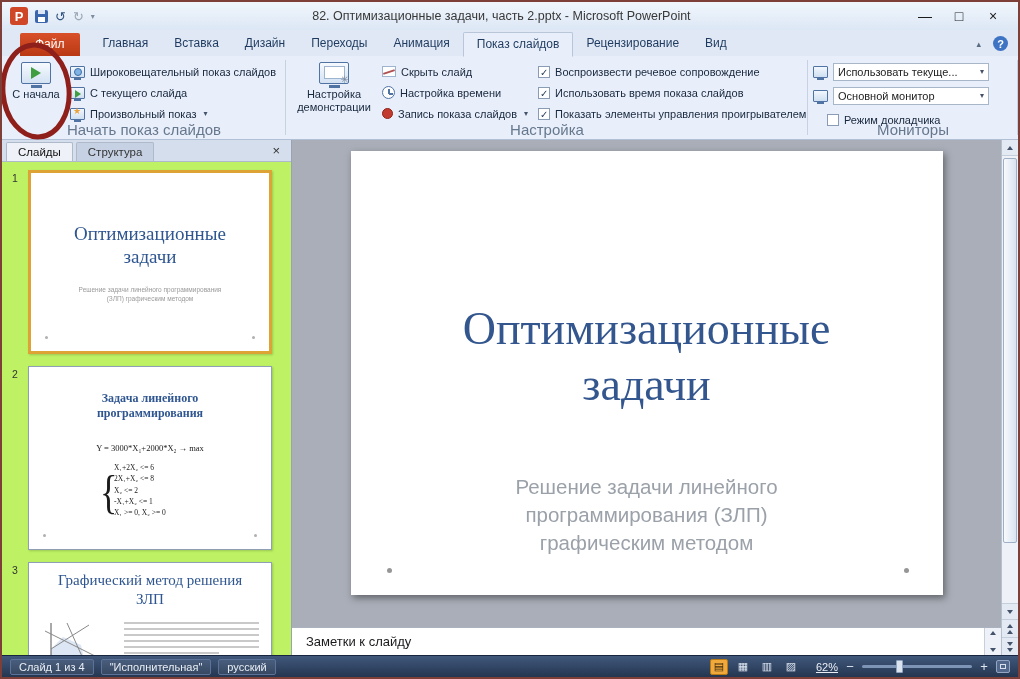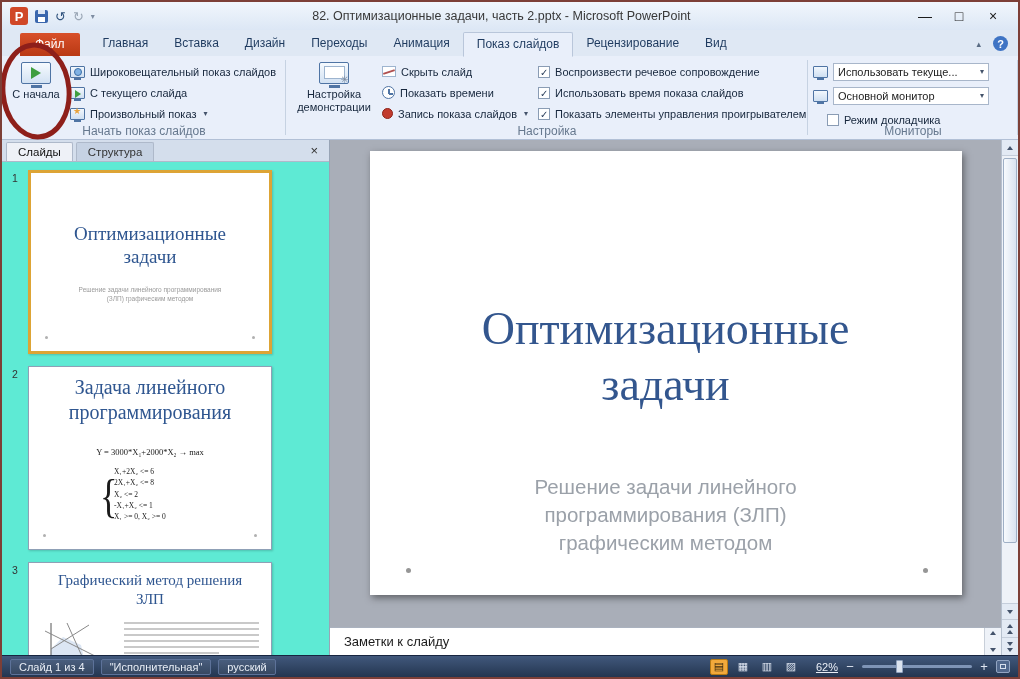--- a/index.html
+++ b/index.html
@@ -26,21 +26,21 @@
   .rtab { font-size:12px; color:#1e3a5f; padding:4px 13px 6px; }
   .rtab.active { background:#e9effa; border:1px solid #b9c6da; border-bottom:1px solid #e9effa; border-radius:2px 2px 0 0; margin-bottom:-1px; padding-bottom:5px; }
   .ribbon-aux { position:absolute; right:10px; top:6px; display:flex; gap:12px; align-items:center; }
   .collapse { color:#5a6c84; font-size:9px; }
   .help { width:15px; height:15px; border-radius:50%; background:#3f74c4; color:#fff; font-size:11px; font-weight:bold; display:flex; align-items:center; justify-content:center; }
 
   
   .ribbon { height:84px; background:#e9effa; border-bottom:1px solid #b2c0d6; display:flex; }
   .rgroup { position:relative; height:100%; padding:3px 4px 14px 5px; display:flex; align-items:flex-start; }
   .rgroup::after { content:""; position:absolute; right:0; top:4px; bottom:4px; width:1px; background:#c6d2e2; }
-  .glabel { position:absolute; bottom:1px; left:0; right:0; text-align:center; font-size:12px; color:#66788e; }
+  .glabel { position:absolute; bottom:1px; left:0; right:0; text-align:center; font-size:15px; color:#66788e; }
   .bigbtn { width:58px; height:64px; display:flex; flex-direction:column; align-items:center; padding-top:3px; font-size:11px; color:#17273d; text-align:center; line-height:1.15; }
   .bigbtn.w88 { width:88px; }
   .bicon { margin-bottom:4px; }
   .scol { display:flex; flex-direction:column; padding-top:2px; }
   .sbtn { display:flex; align-items:center; gap:5px; height:21px; padding:0 5px; font-size:11px; color:#17273d; white-space:nowrap; }
   .cbrow { display:flex; align-items:center; gap:5px; height:21px; padding:0 8px 0 5px; font-size:11px; color:#17273d; white-space:nowrap; }
   .cb { width:12px; height:12px; border:1px solid #8a9cb4; background:#fff; font-size:10px; line-height:11px; text-align:center; color:#2c3f5c; flex:0 0 auto; }
   .drop { font-size:8px; color:#44536b; margin-left:2px; }
 
   
@@ -59,36 +59,36 @@
   .clock::before { content:""; position:absolute; left:6px; top:6px; width:4px; height:2px; background:#4f74a4; }
   .rec { width:11px; height:11px; border-radius:50%; background:#c23b2e; border:1px solid #8e2217; flex:0 0 auto; }
   .hslide { width:14px; height:11px; background:#fff; border:1px solid #9db4cf; position:relative; flex:0 0 auto; }
   .hslide::after { content:""; position:absolute; left:0; top:4px; width:12px; height:2px; background:#b05050; transform:rotate(-18deg); }
   .mcol { display:flex; flex-direction:column; gap:3px; padding-top:2px; }
   .mrow { display:flex; align-items:center; gap:5px; height:21px; font-size:11px; color:#17273d; }
   .combo { display:flex; align-items:center; justify-content:space-between; width:156px; height:18px; background:#fff; border:1px solid #a8b6ca; font-size:11px; color:#222; padding:0 4px; white-space:nowrap; overflow:hidden; }
 
   
   .workspace { display:flex; height:515px; }
-  .lp { width:328px; background:#5eead4; border-right:1px solid #98a4b5; display:flex; flex-direction:column; flex:0 0 auto; }
+  .lp { width:290px; background:#bef264; border-right:1px solid #98a4b5; display:flex; flex-direction:column; flex:0 0 auto; }
   .lp-tabs { height:22px; display:flex; align-items:flex-end; background:#d4deec; border-bottom:1px solid #aeb9ca; padding:0 4px; }
   .lp-tab { font-size:11.5px; color:#333; padding:3px 11px; border:1px solid #aeb9ca; border-bottom:none; background:#c6d2e3; border-radius:2px 2px 0 0; margin-right:3px; }
   .lp-tab.active { background:#eef1f7; color:#111; }
   .lp-x { margin-left:auto; align-self:center; font-size:13px; color:#333; padding:0 7px; }
   .thumbs { flex:1; overflow:hidden; padding:8px 12px 0 26px; }
   .thumbwrap { position:relative; margin-bottom:12px; }
   .tnum { position:absolute; left:-16px; top:2px; font-size:10.5px; color:#333; }
   .thumb { width:244px; height:184px; background:#fff; border:1px solid #8fa0b6; position:relative; overflow:hidden; box-shadow:1px 1px 2px rgba(0,0,0,.18); }
   .thumb.sel { border:3px solid #dda435; }
   .serif { font-family:"Liberation Serif","DejaVu Serif",serif; }
   .t1-title { margin:50px auto 0; width:190px; text-align:center; font-size:19px; color:#2f5690; line-height:1.2; }
   .t1-sub { margin:16px auto 0; width:145px; text-align:center; font-size:6.5px; color:#9a9a9a; line-height:1.45; }
   .cdot { position:absolute; width:3px; height:3px; border-radius:50%; background:#b0b0b0; bottom:12px; }
   .cdot.l { left:14px; } .cdot.r { right:14px; }
-  .t2-title { margin:8px auto 0; width:175px; text-align:center; font-size:20px; color:#2f5690; line-height:1.25; }
+  .t2-title { margin:24px auto 0; width:175px; text-align:center; font-size:12px; color:#2f5690; line-height:1.25;font-weight:bold; }
   .t2-formula { margin-top:22px; text-align:center; font-size:8.5px; color:#1a1a1a; }
   .t2-sys { position:relative; margin:9px 0 0 74px; padding-left:11px; font-size:7.5px; color:#1a1a1a; line-height:1.5; }
   .t2-brace { position:absolute; left:-3px; top:-5px; font-size:36px; font-weight:300; color:#1a1a1a; transform:scaleY(1.3); transform-origin:top; }
   .t3-title { margin:8px auto 8px; width:185px; text-align:center; font-size:15px; color:#2f5690; line-height:1.25; }
   .t3-body { display:flex; margin:10px 12px 0 12px; gap:9px; }
   .t3-lines { flex:1; padding-top:3px; }
   .t3-line { height:2px; background:#c9c9c9; margin-bottom:4px; }
 
   .main { flex:1; display:flex; flex-direction:column; background:#a9aeb8; min-width:0; }
   .slidewrap { flex:1; position:relative; }
@@ -205,21 +205,21 @@
           </span>
         <span style="width:86px;">Настройка демонстрации</span>
       </div>
       <div class="scol">
         <div class="sbtn">
           <span class="hslide"></span>
           <span>Скрыть слайд</span>
         </div>
         <div class="sbtn">
           <span class="clock"></span>
-          <span>Показать времени</span>
+          <span>Настройка времени</span>
         </div>
         <div class="sbtn">
           <span class="rec"></span>
           <span>Запись показа слайдов</span>
           <span class="drop">▾</span>
         </div>
       </div>
       <div class="scol">
         <div class="cbrow">
           <span class="cb">✓</span>

